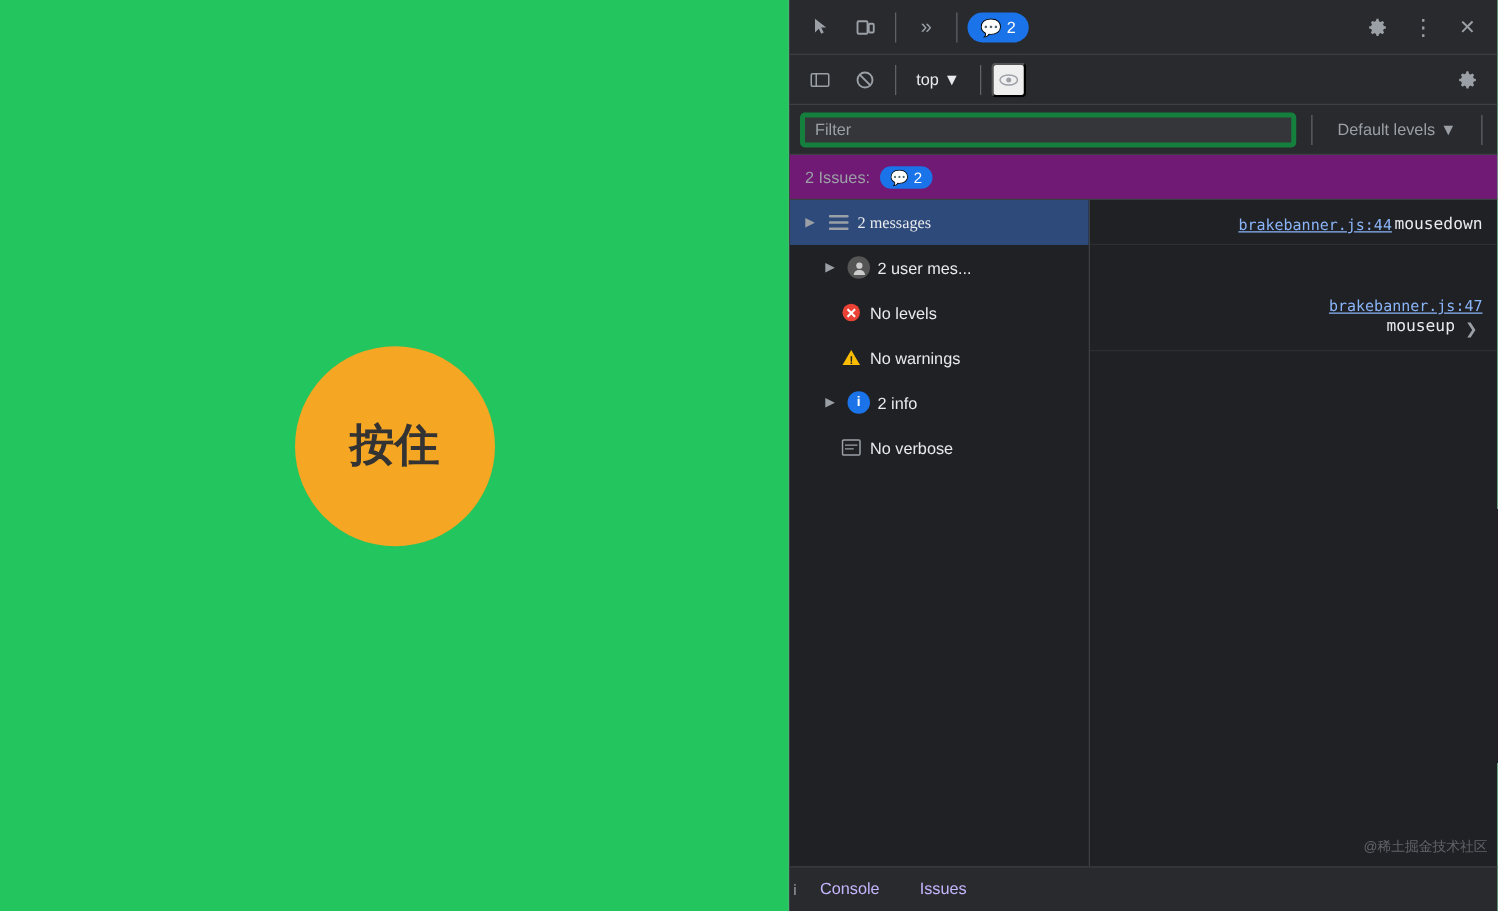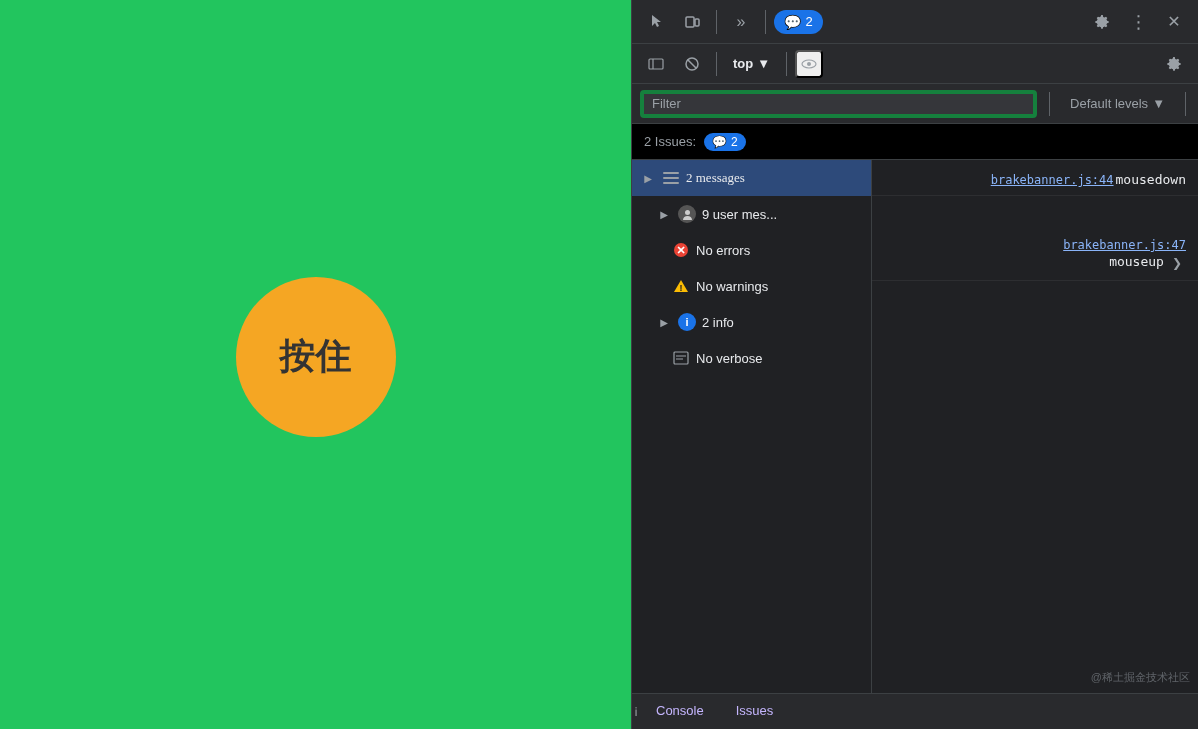--- a/index.html
+++ b/index.html
@@ -119,21 +119,20 @@
       display: flex;
       align-items: center;
       gap: 4px;
       padding: 4px 8px;
       border-radius: 4px;
       cursor: pointer;
       color: #e8eaed;
       font-size: 13px;
       background: transparent;
       border: none;
-      font-weight: bold;
     }
 
     .eye-btn {
       width: 28px;
       height: 28px;
       display: flex;
       align-items: center;
       justify-content: center;
       border-radius: 4px;
       cursor: pointer;
@@ -179,21 +178,21 @@
       background: transparent;
       border: none;
       white-space: nowrap;
     }
 
     
     .issues-bar {
       display: flex;
       align-items: center;
       height: 36px;
-      background: #000000;
+      background: #701a75;
       border-bottom: 1px solid #3c4043;
       padding: 0 12px;
       gap: 8px;
       flex-shrink: 0;
     }
 
     .issues-badge {
       display: flex;
       align-items: center;
       gap: 4px;
@@ -467,31 +466,31 @@
       </div>
 
       <div class="tree-item" style="padding-left: 24px;">
         <div class="tree-arrow open"></div>
         <div class="tree-icon icon-user" style="background:#555; border-radius:50%; width:18px; height:18px; display:flex; align-items:center; justify-content:center;">
           <svg width="11" height="11" viewBox="0 0 11 11" fill="#ccc">
             <circle cx="5.5" cy="3.5" r="2.5"></circle>
             <path d="M1 11c0-2.5 2-4 4.5-4s4.5 1.5 4.5 4"></path>
           </svg>
         </div>
-        <span>9 user mes...</span>
+        <span>2 user mes...</span>
       </div>
 
       <div class="tree-item" style="padding-left: 40px;">
         <div class="tree-icon icon-error">
           <svg width="16" height="16" viewBox="0 0 16 16">
             <circle cx="8" cy="8" r="7" fill="#ea4335"></circle>
             <text x="8" y="12" text-anchor="middle" fill="white" font-size="11" font-weight="bold">✕</text>
           </svg>
         </div>
-        <span>No errors</span>
+        <span>No levels</span>
       </div>
 
       <div class="tree-item" style="padding-left: 40px;">
         <div class="tree-icon icon-warning">
           <svg width="16" height="16" viewBox="0 0 16 16">
             <polygon points="8,2 15,14 1,14" fill="#fbbc04"></polygon>
             <text x="8" y="13" text-anchor="middle" fill="#202124" font-size="9" font-weight="bold">!</text>
           </svg>
         </div>
         <span>No warnings</span>

